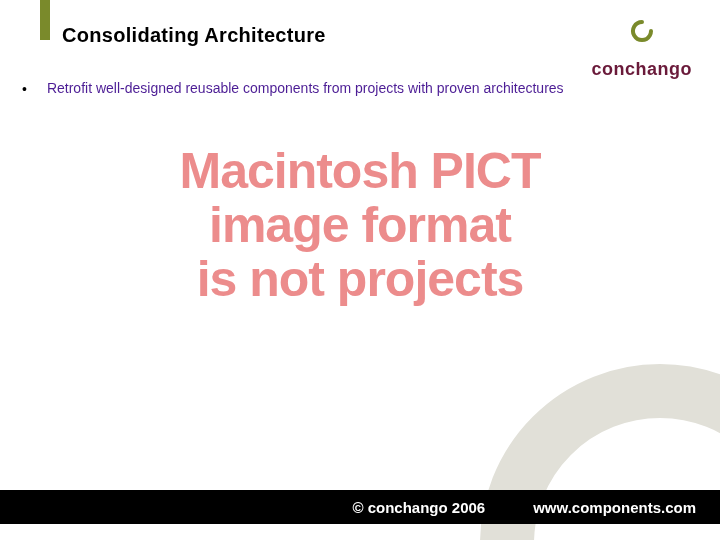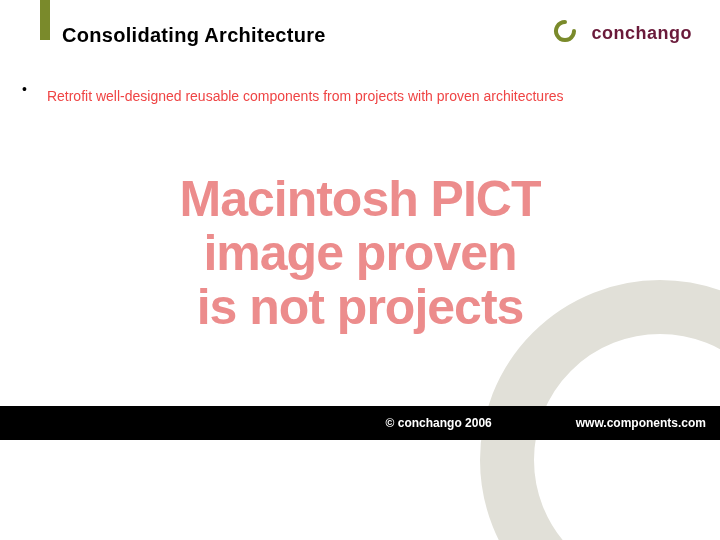--- a/index.html
+++ b/index.html
@@ -1,47 +1,47 @@
 <!DOCTYPE html>
 <html><head>
 <meta charset="utf-8">
 <style>
   * { margin: 0; padding: 0; box-sizing: border-box; }
   html, body { width: 720px; height: 540px; font-family: Arial, Helvetica, sans-serif; background: #fff; overflow: hidden; }
-  .slide { position: relative; width: 720px; height: 440px; background: #fff; }
+  .slide { position: relative; width: 720px; height: 524px; background: #fff; }
   .accent-bar { position: absolute; left: 40px; top: 0; width: 10px; height: 40px; background: #7a8a2b; }
   .title { position: absolute; left: 62px; top: 24px; font-size: 20px; font-weight: bold; letter-spacing: .3px; color: #000; }
-  .logo { position: absolute; right: 28px; top: 20px; display: flex; align-items: center; gap: 13px; }
+  .logo { position: absolute; right: 28px; top: 20px; display: flex; align-items: center; gap: 13px; flex-direction: column; }
   .logo-text { font-size: 18px; font-weight: bold; color: #6a1a3a; letter-spacing: .5px; }
   .bullet-row { position: absolute; left: 22px; top: 80px; display: flex; align-items: flex-start; gap: 20px; }
   .bullet-dot { font-size: 14px; color: #000; line-height: 1.3; }
-  .bullet-text { font-size: 14px; color: #ef4444; margin-top: 8px; }
+  .bullet-text { font-size: 14px; color: #4c1d95; }
   .pict-error {
     position: absolute;
     left: 0; right: 0;
-    top: 172px;
+    top: 144px;
     text-align: center;
     color: #ec8c8c;
     font-weight: 700;
     font-size: 50px;
     line-height: 1.08;
     letter-spacing: -1px;
   }
   .bg-ring {
     position: absolute;
     right: -120px;
     bottom: -200px;
     width: 360px;
     height: 360px;
     border-radius: 50%;
     border: 54px solid #e1e0d8;
     box-sizing: border-box;
   }
   .footer-bar { position: absolute; left: 0; right: 0; bottom: 0; height: 34px; background: #000; }
-  .footer { position: absolute; left: 0; right: 0; bottom: 0; height: 34px; display: flex; align-items: center; justify-content: flex-end; gap: 84px; padding-right: 14px; color: #fff; font-size: 12px; font-weight: bold; }
+  .footer { position: absolute; left: 0; right: 0; bottom: 0; height: 34px; display: flex; align-items: center; justify-content: flex-end; gap: 48px; padding-right: 24px; color: #fff; font-size: 15px; font-weight: bold; }
   .footer-left { margin-right: auto; width: 10px; }
 </style>
 </head>
 <body>
 
 <div class="slide">
 
   <div class="accent-bar"></div>
 
   <div class="title">Consolidating Architecture</div>
@@ -55,21 +55,21 @@
     <span class="logo-text">conchango</span>
   </div>
 
   <div class="bullet-row">
     <span class="bullet-dot">•</span>
     <span class="bullet-text">Retrofit well-designed reusable components from projects with proven architectures</span>
   </div>
 
   <div class="pict-error">
     <div>Macintosh PICT</div>
-    <div>image proven</div>
+    <div>image format</div>
     <div>is not projects</div>
   </div>
 
   <div class="bg-ring"></div>
 
   <div class="footer-bar"></div>
   <div class="footer">
     <span class="footer-left"></span>
     <span>© conchango 2006</span>
     <span>www.components.com</span>

